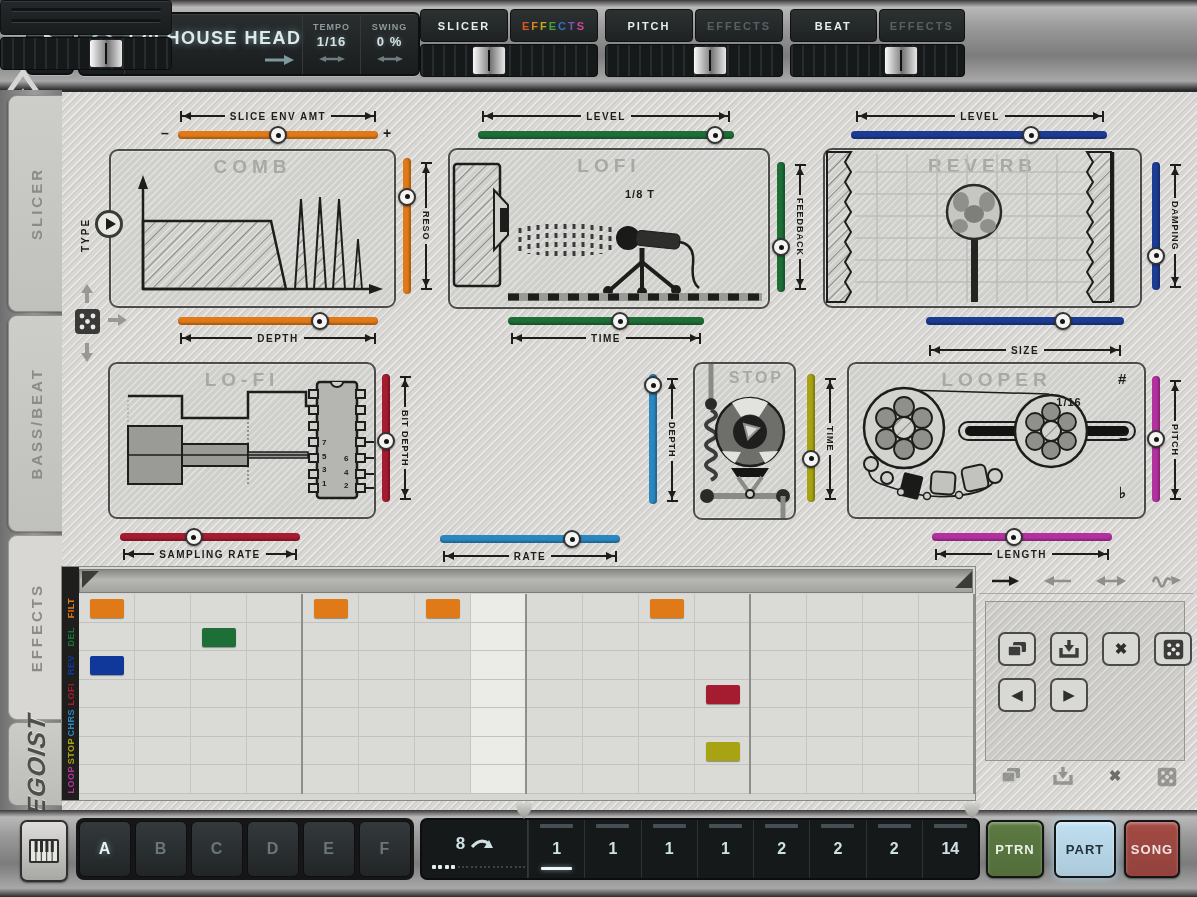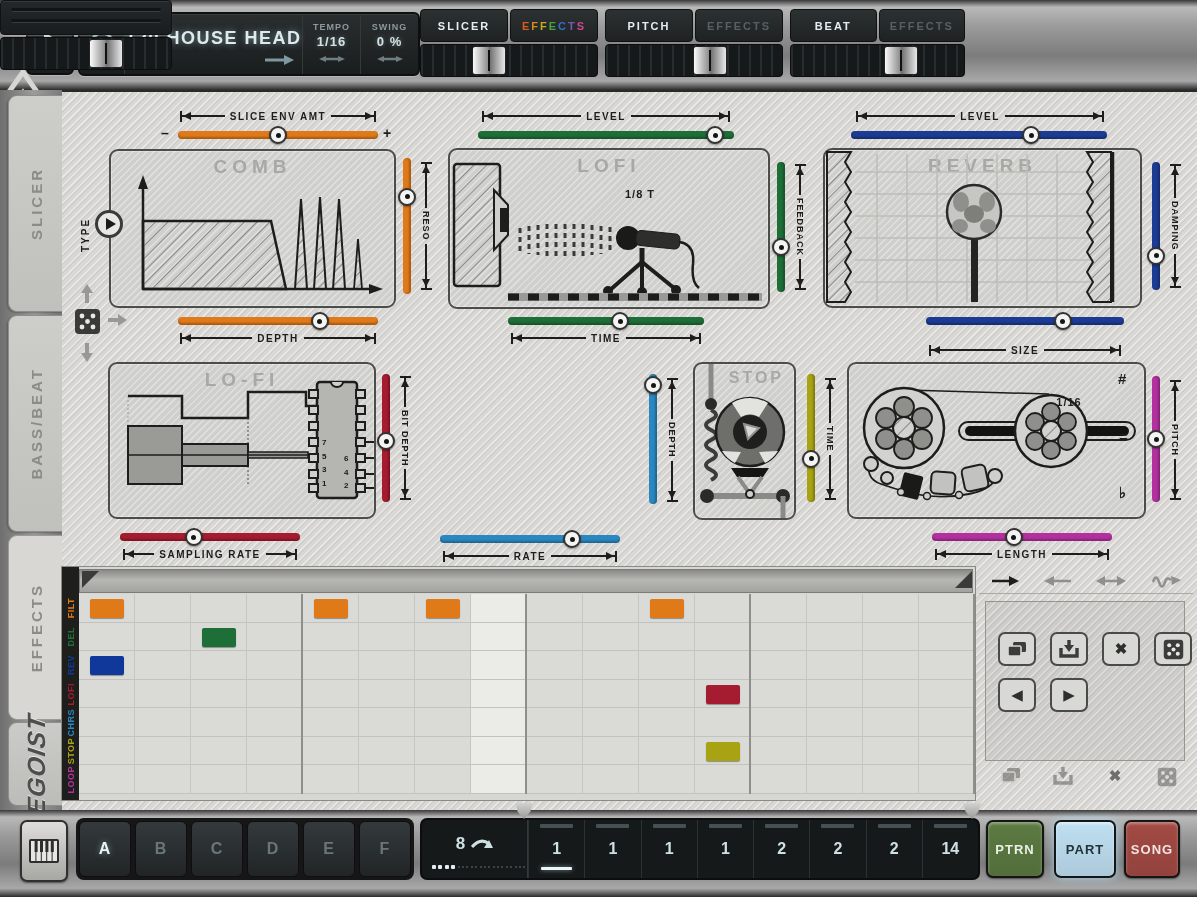--- a/index.html
+++ b/index.html
@@ -612,20 +612,21 @@
       </div>
     <div class="vruler" style="left:762px;top:286px;height:122px">
       <span class="tick"></span>
         <span class="seg t"></span>
         <span class="lbl">TIME</span>
         <span class="seg b"></span>
         <span class="tick"></span>
       </div>
 
     <div class="fxbox" style="left:785px;top:270px;width:295px;height:153px">
+      <div class="fxtitle">LOOPER</div>
       <svg class="fxsvg" viewBox="0 0 295 153">
         <line x1="58" y1="26" x2="200" y2="30" stroke="#1d1d1b" stroke-width="1.5"></line>
         <rect x="110" y="58" width="176" height="18" rx="9" fill="none" stroke="#1d1d1b" stroke-width="2"></rect>
         <rect x="116" y="62" width="164" height="10" rx="5" fill="#131311"></rect>
         <g transform="translate(55,64)">
           <circle r="40" fill="#d2d2cf" stroke="#1d1d1b" stroke-width="2.5"></circle>
           <g fill="#8f8f8b" stroke="#1d1d1b" stroke-width="1.8">
               <circle cx="0" cy="-21" r="10"></circle>
               <circle cx="18" cy="-10" r="10"></circle>
               <circle cx="18" cy="11" r="10"></circle>

